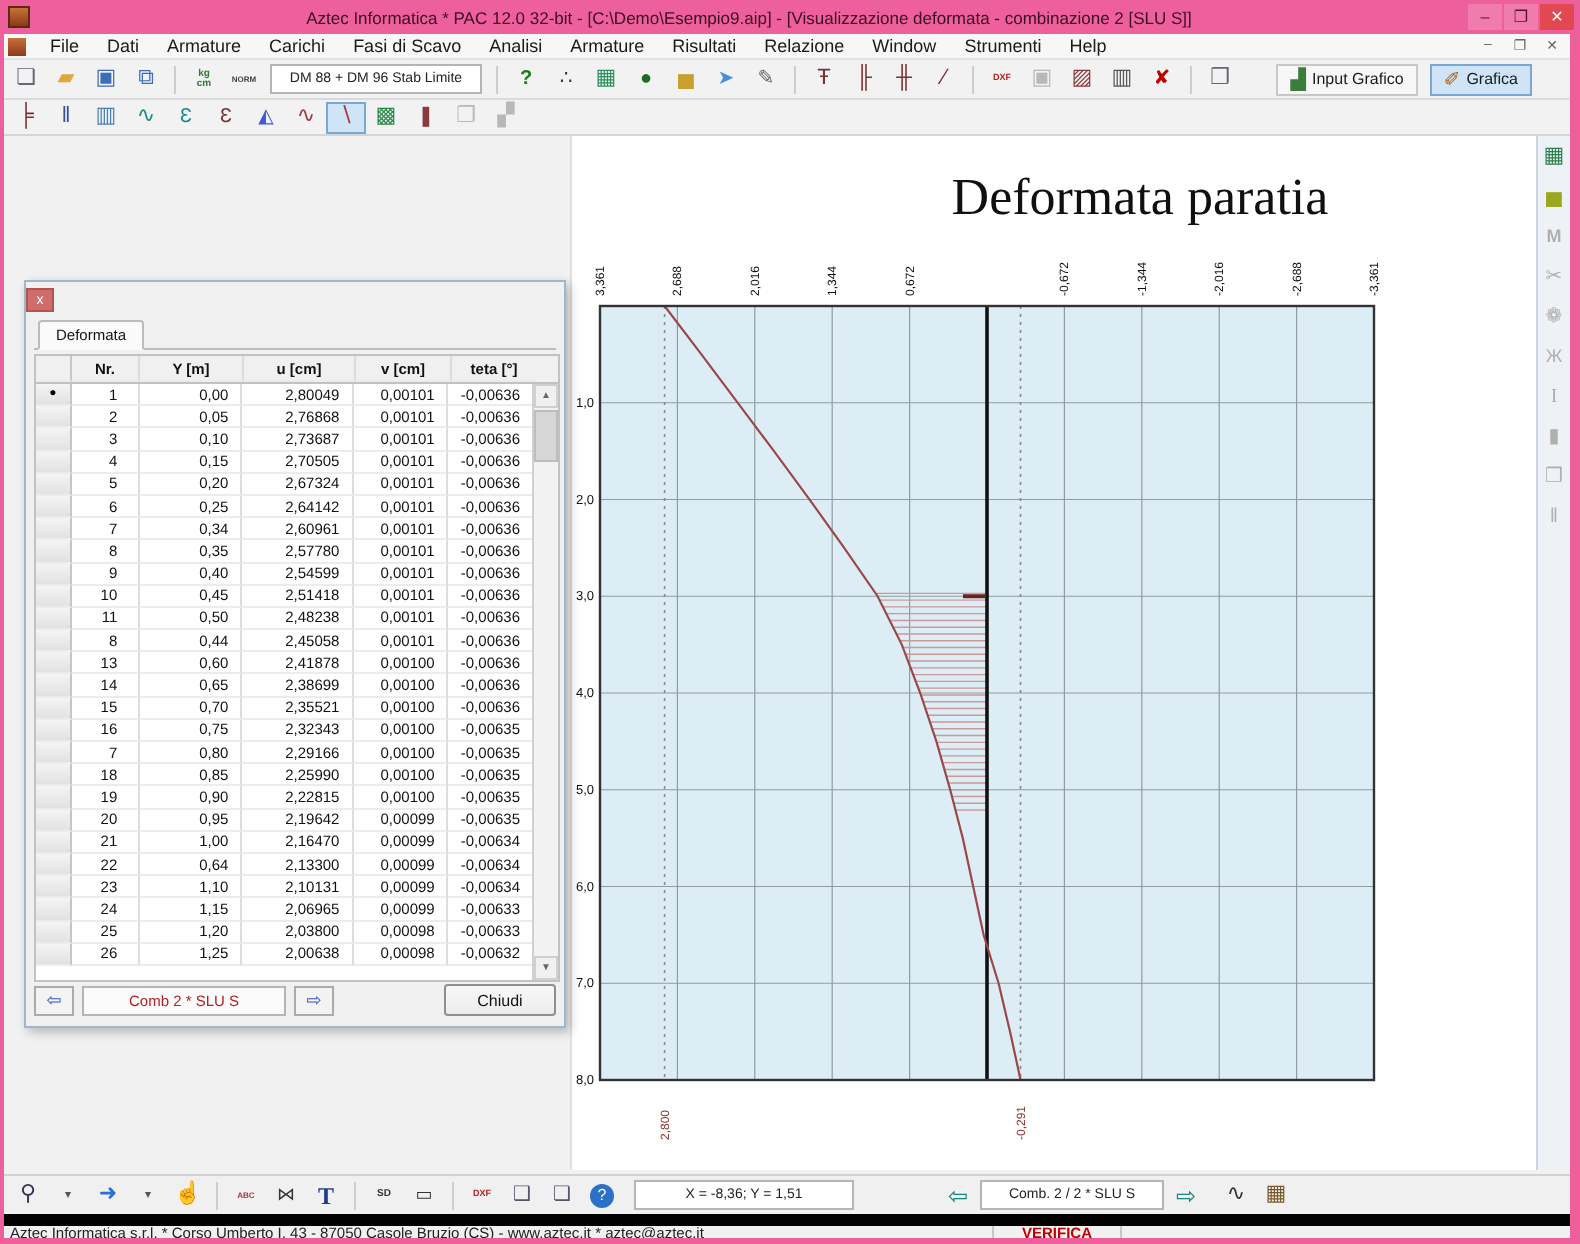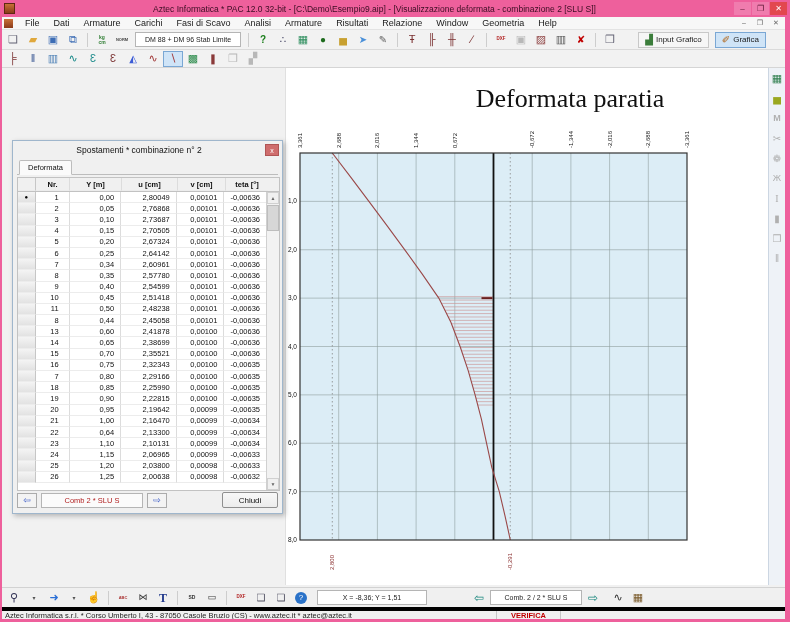--- a/index.html
+++ b/index.html
@@ -111,21 +111,21 @@
               border-top:1px solid #d2d2d2; display:flex; align-items:center; padding-left:4px; }
   .coord-box { width:110px; height:15px; background:#fff; border:1px solid #b5b5b5; margin-left:6px;
                font-size:7px; color:#222; display:flex; align-items:center; justify-content:center; }
   .bnav { display:flex; align-items:center; margin-left:44px; gap:3px; }
   .bnav-arrow { font-size:12px; color:#18867c; width:16px; text-align:center; }
   .bnav-box { width:92px; height:15px; background:#fff; border:1px solid #b5b5b5; font-size:7px; color:#222;
               display:flex; align-items:center; justify-content:center; }
 
   
   .statusbar { position:absolute; left:0; top:607px; width:785px; height:13px; background:#f0f0f0;
-               border-top:4px solid #000000; display:flex; align-items:stretch; }
+               border-top:6px solid #000000; display:flex; align-items:stretch; }
   .st-left { width:497px; font-size:7.5px; color:#222; display:flex; align-items:center; padding-left:5px;
              border-right:1px solid #c6c6c6; white-space:nowrap; overflow:hidden; }
   .st-verifica { width:64px; border-right:1px solid #c6c6c6; display:flex; align-items:center;
                  justify-content:center; font-size:7.5px; font-weight:bold; color:#c00000; }
   .st-end { flex:1; }
 
   
   .edge-l { position:absolute; left:0; top:17px; width:2px; height:605px; background:#ee609c; }
   .edge-r { position:absolute; left:785px; top:17px; width:5px; height:605px; background:#ee609c; }
   .edge-b { position:absolute; left:0; top:619px; width:790px; height:3px; background:#ee609c; }
@@ -152,21 +152,21 @@
         <span class="menu-item">File</span>
         <span class="menu-item">Dati</span>
         <span class="menu-item">Armature</span>
         <span class="menu-item">Carichi</span>
         <span class="menu-item">Fasi di Scavo</span>
         <span class="menu-item">Analisi</span>
         <span class="menu-item">Armature</span>
         <span class="menu-item">Risultati</span>
         <span class="menu-item">Relazione</span>
         <span class="menu-item">Window</span>
-        <span class="menu-item">Geometria</span>
+        <span class="menu-item">Strumenti</span>
         <span class="menu-item">Help</span>
       </span>
     <div class="mdibtns" id="mdi-controls">
         <div class="mdibtn">‒</div>
         <div class="mdibtn">❐</div>
         <div class="mdibtn">✕</div>
       </div>
   </div>
 
   <div class="toolbar1">
@@ -321,21 +321,20 @@
         <span class="sb-icon" style="color: rgb(176, 176, 176); font-size: 10px;">❁</span>
         <span class="sb-icon" style="color: rgb(176, 176, 176); font-size: 9px;">Ж</span>
         <span class="sb-icon serifT" style="color: rgb(176, 176, 176); font-size: 10px;">I</span>
         <span class="sb-icon" style="color: rgb(176, 176, 176); font-size: 10px;">▮</span>
         <span class="sb-icon" style="color: rgb(176, 176, 176); font-size: 10px;">❒</span>
         <span class="sb-icon" style="color: rgb(176, 176, 176); font-size: 10px;">‖</span>
       </div>
 
     <div class="dialog">
       <div class="dlg-title">
-        <div class="dlg-title-text">Spostamenti * combinazione n° 2</div>
         <div class="dlg-close">x</div>
       </div>
       <div class="dlg-tabs">
         <div class="dlg-tab">Deformata</div>
       </div>
       <div class="grid-wrap">
         <div class="grid-head" id="grid-head">
             <span class="cell sel"></span>
             <span class="cell c0">Nr.</span>
             <span class="cell c1">Y [m]</span>

